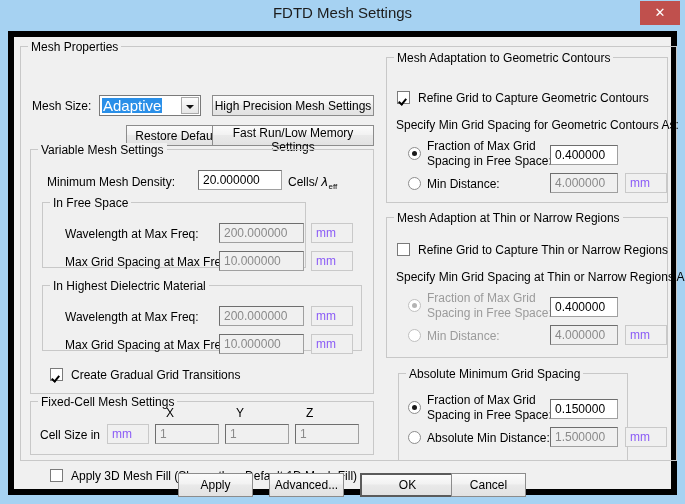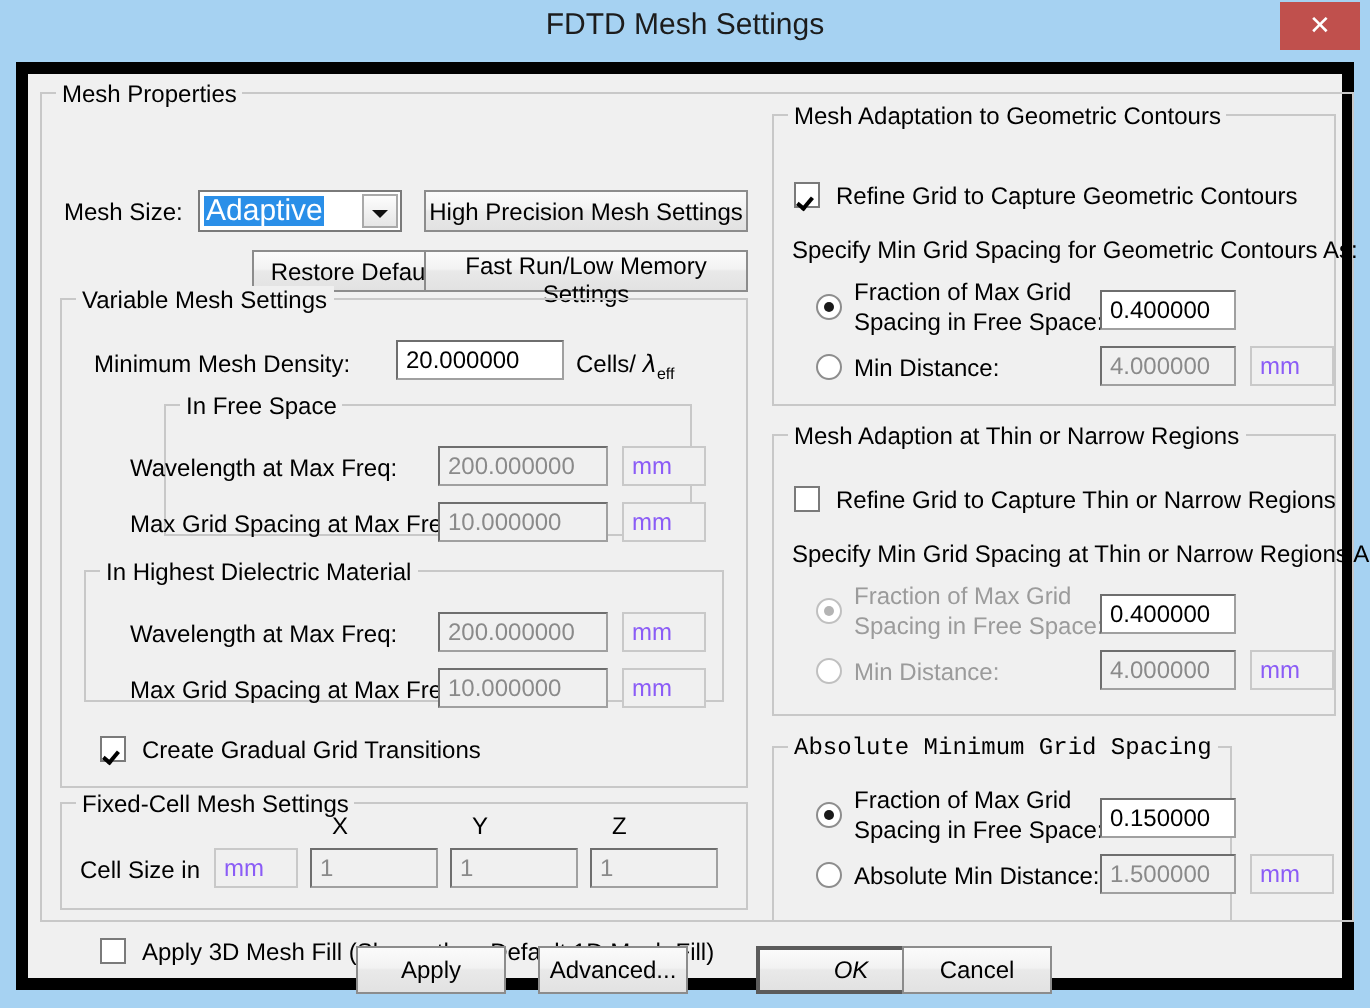--- a/index.html
+++ b/index.html
@@ -244,21 +244,21 @@
     <button class="btn" style="left:198px; top:88px; width:162px; height:21px;">Fast Run/Low Memory Settings</button>
 
     <div class="group" style="left:16px; top:112px; width:344px; height:245px;">
       <div class="legend">Variable Mesh Settings</div>
     </div>
 
     <div class="lbl" style="left:33px; top:138px;">Minimum Mesh Density:</div>
     <input class="field" style="left: 184px; top: 133px; width: 84px;" type="text" value="20.000000">
     <div class="lbl" style="left:274px; top:138px;"><span>Cells/ </span><span class="lam">λ</span><span class="sub">eff</span></div>
 
-    <div class="group" style="left:28px; top:165px; width:264px; height:66px;margin-left:40px;">
+    <div class="group" style="left:28px; top:165px; width:264px; height:66px;">
       <div class="legend">In Free Space</div>
     </div>
     <div class="lbl" style="left:51px; top:190px;">Wavelength at Max Freq:</div>
     <input class="field ro" style="left: 205px; top: 186px; width: 85px;" type="text" readonly="" value="200.000000">
     <div class="field plain" style="left:297px; top:186px; width:42px;">mm</div>
 
     <div class="lbl" style="left:51px; top:218px;">Max Grid Spacing at Max Freq:</div>
     <input class="field ro" style="left: 205px; top: 214px; width: 85px;" type="text" readonly="" value="10.000000">
     <div class="field plain" style="left:297px; top:214px; width:42px;">mm</div>
 
@@ -318,32 +318,32 @@
     <div class="rb checked dis" style="left:394px; top:262px;"></div>
     <div class="lbl dis" style="left:413px; top:254px;">Fraction of Max Grid</div>
     <div class="lbl dis" style="left:413px; top:269px;">Spacing in Free Space:</div>
     <input class="field" style="left: 536px; top: 260px; width: 68px;" type="text" value="0.400000">
 
     <div class="rb dis" style="left:394px; top:292px;"></div>
     <div class="lbl dis" style="left:413px; top:292px;">Min Distance:</div>
     <input class="field ro" style="left: 536px; top: 288px; width: 68px;" type="text" readonly="" value="4.000000">
     <div class="field plain" style="left:611px; top:288px; width:42px;">mm</div>
 
-    <div class="group" style="left:372px; top:336px; width:230px; height:88px;font-family:Liberation Mono, monospace;">
+    <div class="group" style="left:384px; top:336px; width:230px; height:88px;">
       <div class="legend">Absolute Minimum Grid Spacing</div>
     </div>
     <div class="rb checked" style="left:394px; top:364px;"></div>
     <div class="lbl" style="left:413px; top:356px;">Fraction of Max Grid</div>
     <div class="lbl" style="left:413px; top:371px;">Spacing in Free Space:</div>
     <input class="field" style="left: 536px; top: 362px; width: 68px;" type="text" value="0.150000">
 
     <div class="rb" style="left:394px; top:394px;"></div>
     <div class="lbl" style="left:413px; top:394px;">Absolute Min Distance:</div>
     <input class="field ro" style="left: 536px; top: 390px; width: 68px;" type="text" readonly="" value="1.500000">
     <div class="field plain" style="left:611px; top:390px; width:42px;">mm</div>
 
     <button class="btn" style="left:164px; top:436px; width:75px; height:24px;">Apply</button>
     <button class="btn" style="left:255px; top:436px; width:75px; height:24px;">Advanced...</button>
-    <button class="btn focus" style="left:364px; top:436px; width:95px; height:24px;font-style:italic;">OK</button>
+    <button class="btn focus" style="left:346px; top:436px; width:95px; height:24px;">OK</button>
     <button class="btn" style="left:437px; top:436px; width:75px; height:24px;">Cancel</button>
 
   </div>
 </div>
 
 </body></html>

